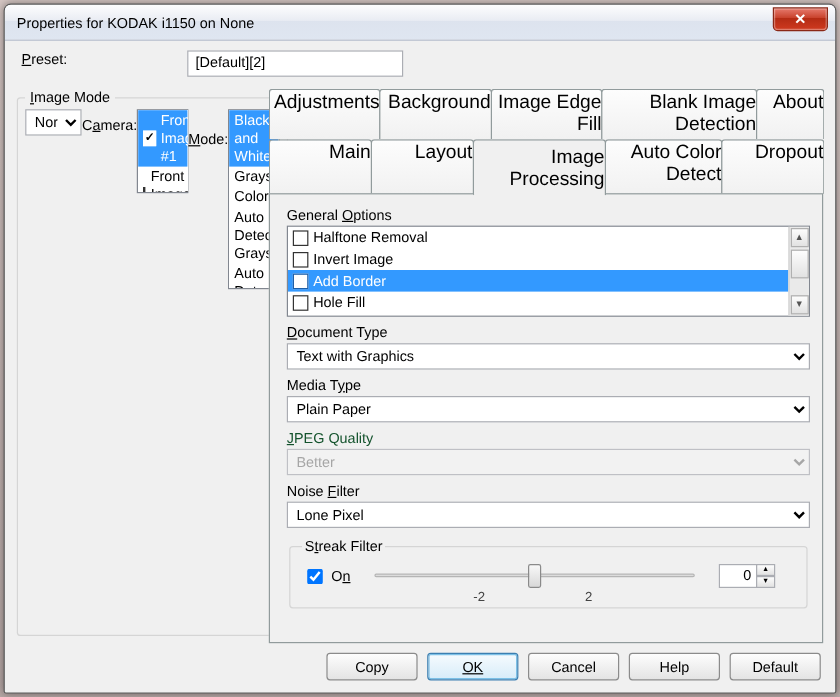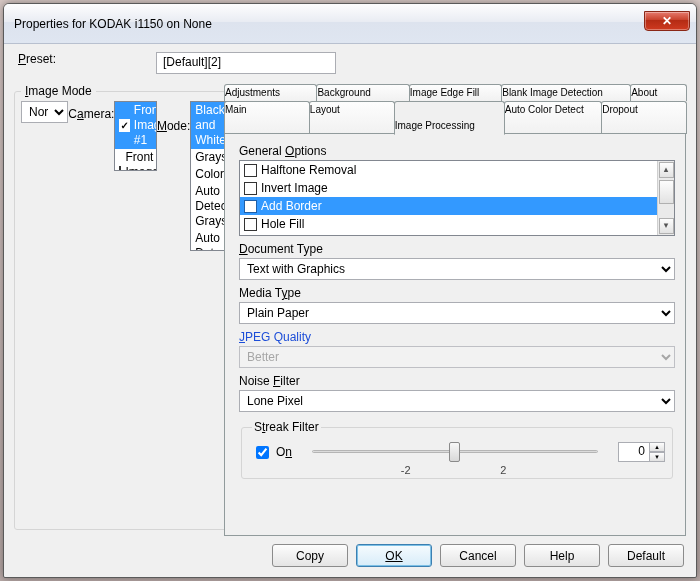--- a/index.html
+++ b/index.html
@@ -16,21 +16,21 @@
     width:694px; height:575px;
     background:#f0f0f0;
     border:1px solid #5a5a5a;
     border-radius:6px 6px 2px 2px;
     box-shadow:0 0 8px rgba(0,0,0,.4);
     display:flex; flex-direction:column;
     position:relative;
     overflow:hidden;
   }
   .titlebar {
-    height:40px;
+    height:30px;
     background:linear-gradient(#fdfdfe,#e9ecf3 45%,#dde3ee 46%,#dfe6f1);
     display:flex; align-items:center;
     padding:0 6px 0 10px;
     border-bottom:1px solid #b8c0cf;
   }
   .titlebar-text { color:#000; }
   .titlebar-spacer { flex:1; }
   .close-btn {
     width:46px; height:20px;
     background:linear-gradient(#e67a6d,#c8402a 45%,#b42b14 46%,#cf3a20);
@@ -93,29 +93,29 @@
   .lb-item.sel .chk.ck::after { color:#000; }
   
   .right-pane { flex:1; display:flex; flex-direction:column; }
   .tab-rows { position:relative; }
   .tab-row { display:flex; gap:0; }
   .tab {
     border:1px solid #919b9c; border-bottom:none;
     background:linear-gradient(#fdfdfd,#f1f1f1);
     padding:2px 0 3px 0; margin-right:-1px;
     border-radius:3px 3px 0 0;
-    text-align:left;
+    text-align:right;
     position:relative; z-index:1;
-    font-size:10px;
+    font-size:16px;
   }
   .tab.active {
     background:#f0f0f0; z-index:3;
     border-bottom:1px solid #f0f0f0;
     margin-bottom:-1px;
-    padding-top:18px;
+    padding-top:6px;
   }
   .tab-row.upper .tab { flex:1; }
   .tab-row.lower .tab { flex:1; }
   .tab-panel {
     border:1px solid #919b9c; background:#f0f0f0;
     flex:1; padding:8px 10px 4px 14px;
     margin-top:-1px; z-index:2; position:relative;
   }
   
   .gen-box {
@@ -130,26 +130,26 @@
   .gen-item.sel { background:#3399ff; color:#fff; }
   .gen-item.sel .chk { border-color:#1e5fa8; }
   .gen-scroll {
     width:17px; background:#eaeaea; border-left:1px solid #cfcfcf;
     display:flex; flex-direction:column; align-items:center;
   }
   .sc-btn { width:15px; height:16px; background:linear-gradient(#fdfdfd,#e2e2e2); border:1px solid #b0b0b0; margin:1px; font-size:9px; text-align:center; line-height:13px; color:#555; }
   .sc-thumb { flex:0 0 24px; width:15px; background:linear-gradient(#fdfdfd,#e2e2e2); border:1px solid #b0b0b0; margin:1px; }
   .sc-track { flex:1; }
   .field-block { margin-top:6px; }
-  .disabled { color:#1d4ed8; }
+  .disabled { color:#14532d; }
   select[disabled] { color:#888; background:#f4f4f4; }
   
   .streak {
     border:1px solid #d5d5d5; border-radius:3px;
-    padding:6px 7px 2px 10px; margin-top:8px;
+    padding:6px 26px 2px 10px; margin-top:8px;
   }
   .streak-row { display:flex; align-items:center; gap:10px; }
   .realchk { width:13px; height:13px; }
   .slider-wrap { flex:1; position:relative; height:24px; }
   .slider-track {
     position:absolute; left:10px; right:10px; top:10px; height:3px;
     background:#dcdcdc; border:1px solid #b5b5b5; border-radius:2px;
   }
   .slider-thumb {
     position:absolute; top:2px; left:calc(50% - 6px);

